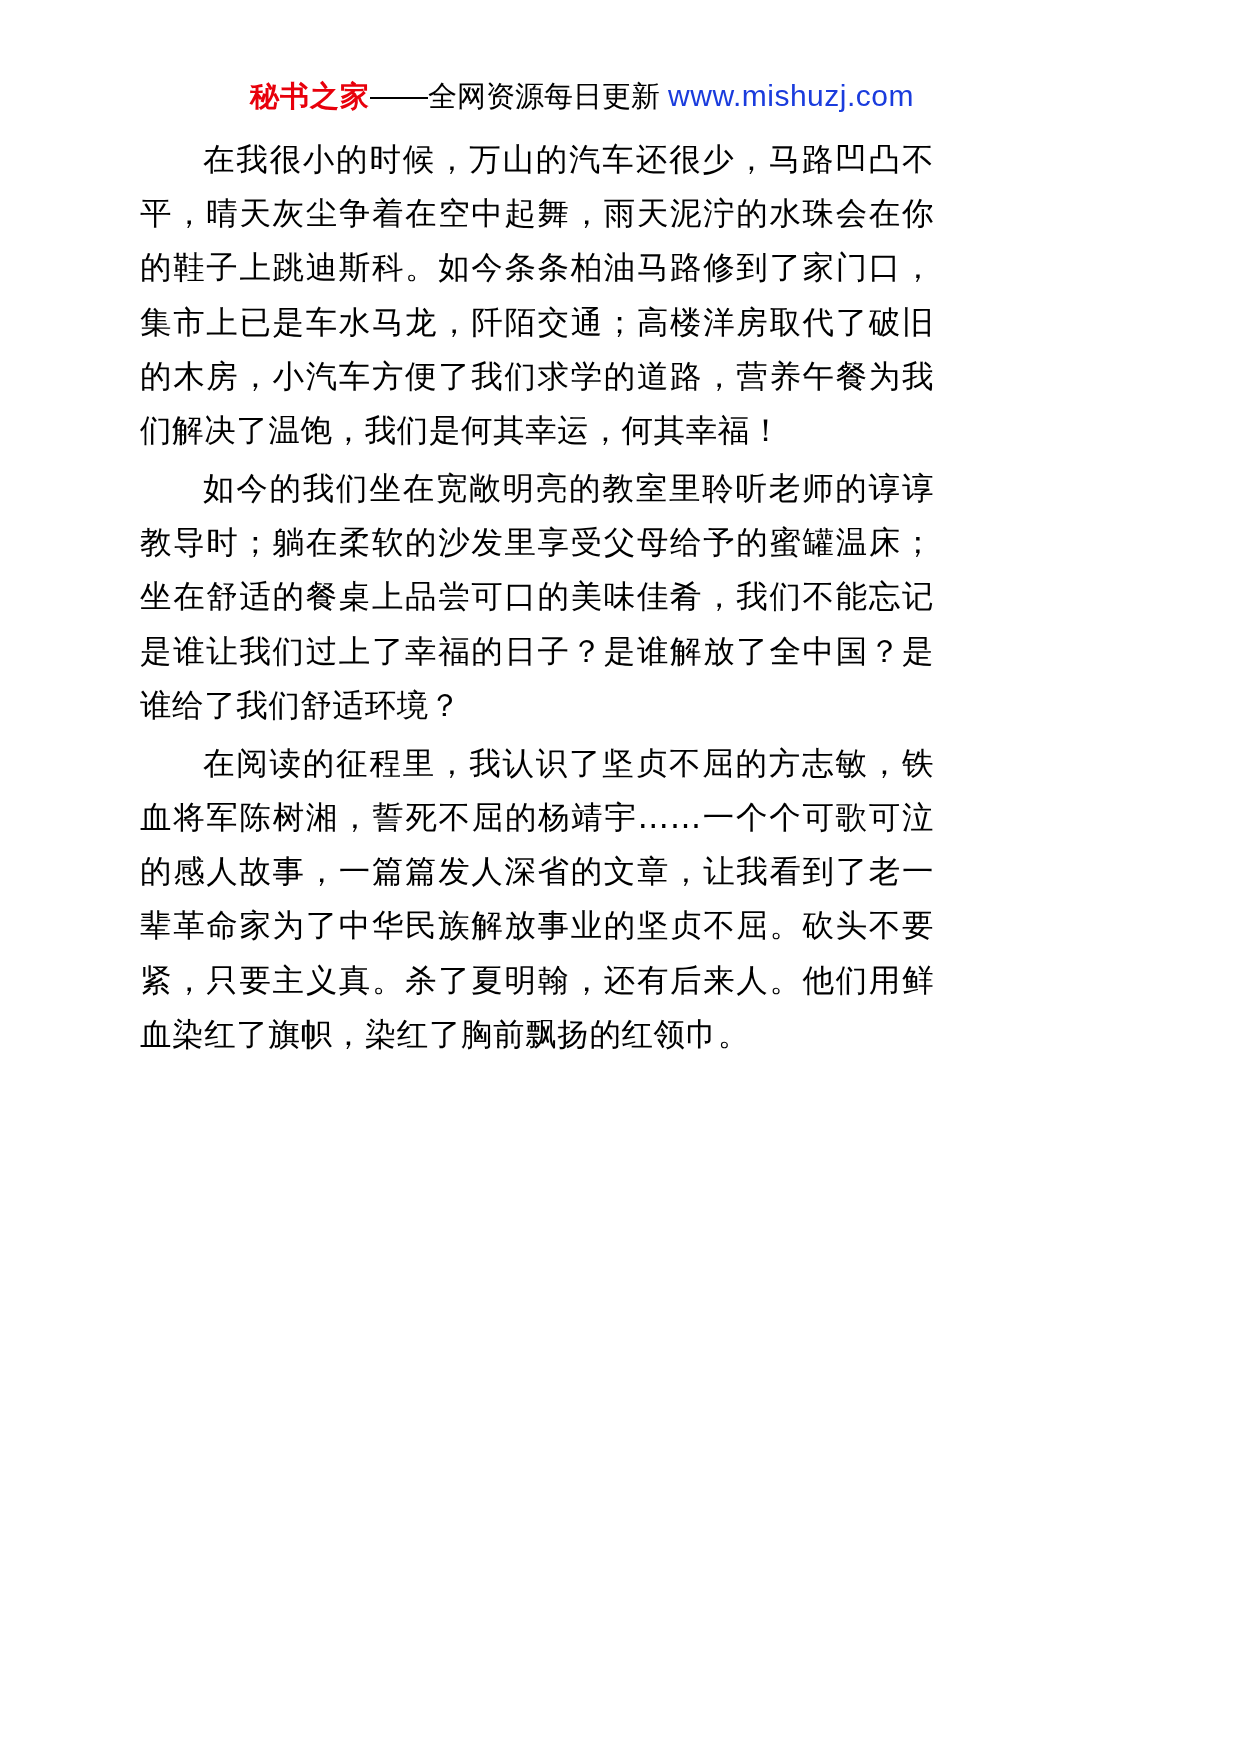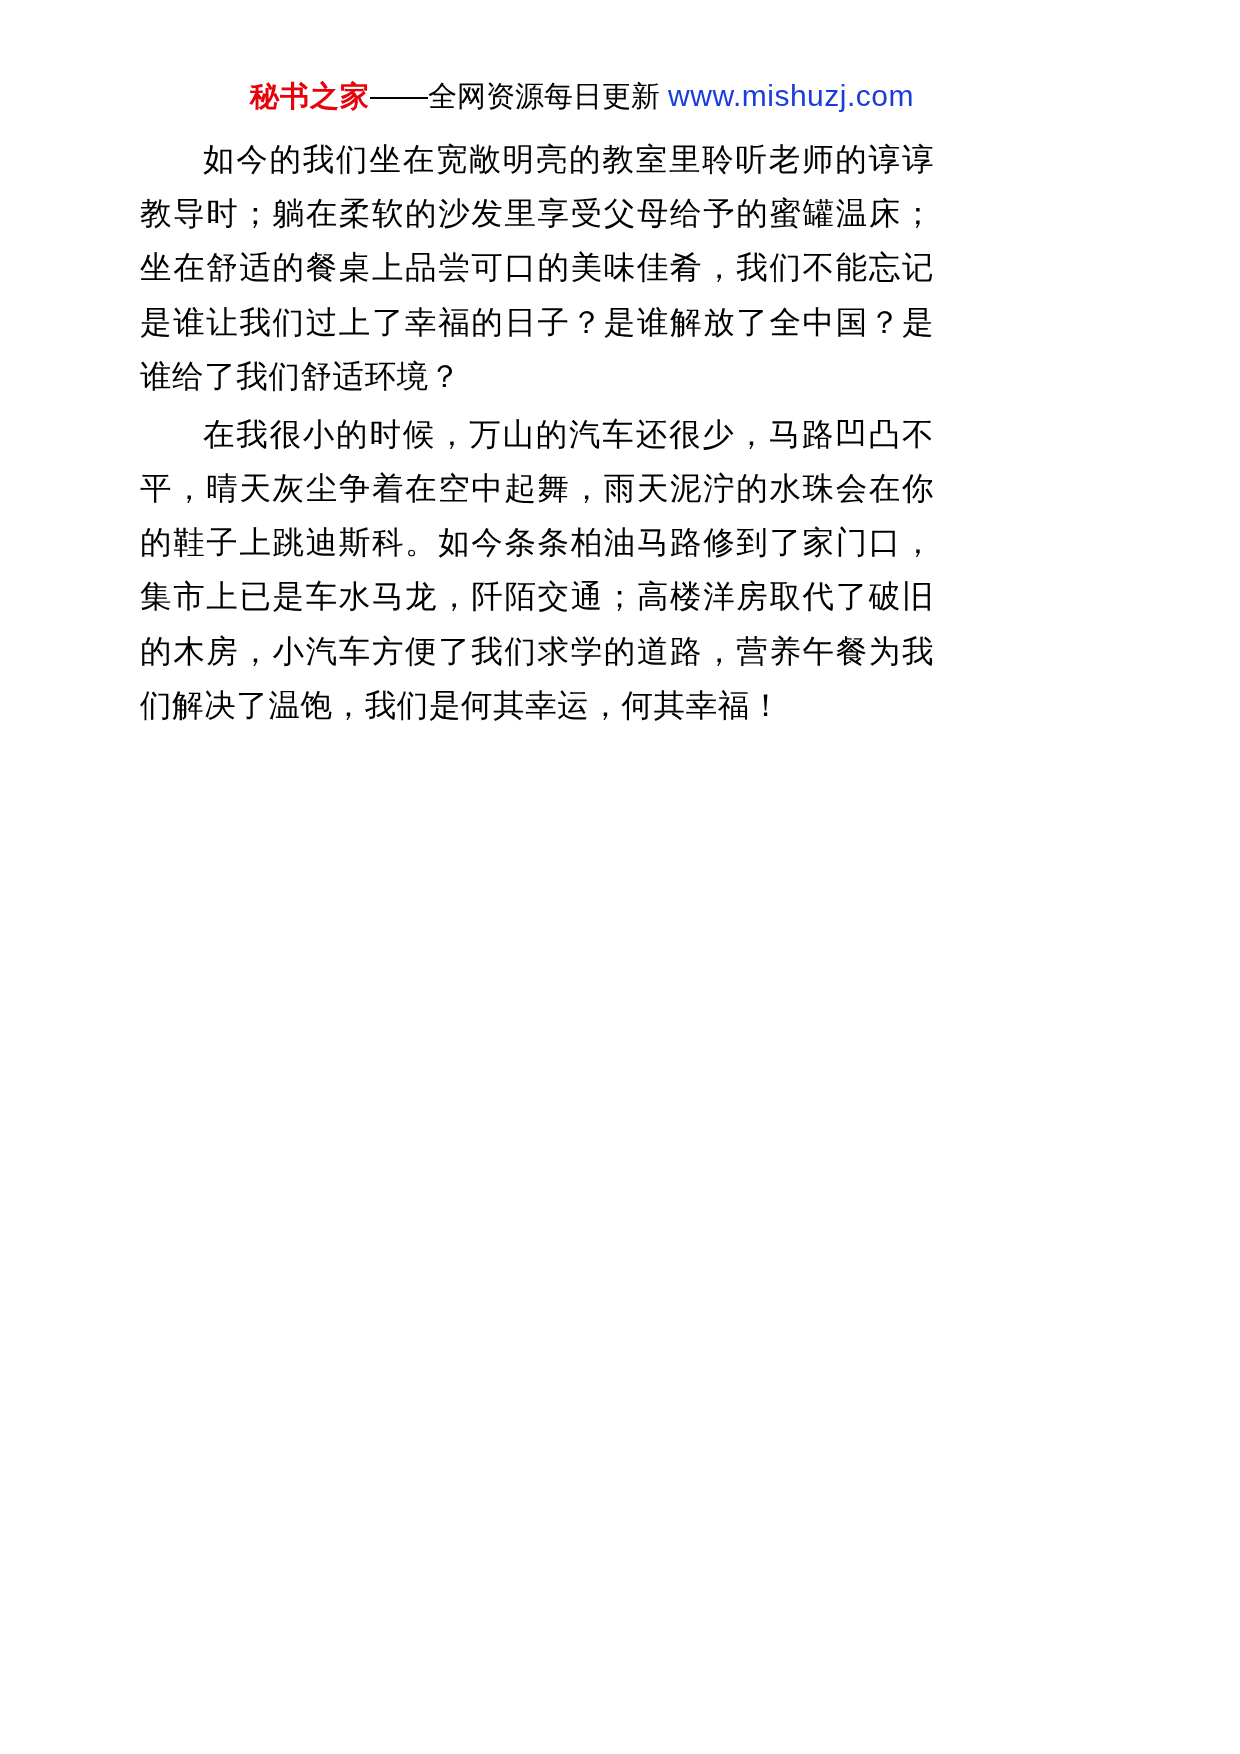--- a/index.html
+++ b/index.html
@@ -58,17 +58,18 @@
 </head>
 <body>
 
 <div class="page">
 
   <div class="header-line">
     <span class="site-name">秘书之家</span><span class="header-dash">——</span><span class="header-text">全网资源每日更新</span> <span class="header-url">www.mishuzj.com</span>
   </div>
 
   <div class="body-text">
+    <p>在我很小的时候，万山的汽车还很少，马路凹凸不平，晴天灰尘争着在空中起舞，雨天泥泞的水珠会在你的鞋子上跳迪斯科。如今条条柏油马路修到了家门口，集市上已是车水马龙，阡陌交通；高楼洋房取代了破旧的木房，小汽车方便了我们求学的道路，营养午餐为我们解决了温饱，我们是何其幸运，何其幸福！</p>
     <p>如今的我们坐在宽敞明亮的教室里聆听老师的谆谆教导时；躺在柔软的沙发里享受父母给予的蜜罐温床；坐在舒适的餐桌上品尝可口的美味佳肴，我们不能忘记是谁让我们过上了幸福的日子？是谁解放了全中国？是谁给了我们舒适环境？</p>
-    <p>在我很小的时候，万山的汽车还很少，马路凹凸不平，晴天灰尘争着在空中起舞，雨天泥泞的水珠会在你的鞋子上跳迪斯科。如今条条柏油马路修到了家门口，集市上已是车水马龙，阡陌交通；高楼洋房取代了破旧的木房，小汽车方便了我们求学的道路，营养午餐为我们解决了温饱，我们是何其幸运，何其幸福！</p>
+    <p>在阅读的征程里，我认识了坚贞不屈的方志敏，铁血将军陈树湘，誓死不屈的杨靖宇……一个个可歌可泣的感人故事，一篇篇发人深省的文章，让我看到了老一辈革命家为了中华民族解放事业的坚贞不屈。砍头不要紧，只要主义真。杀了夏明翰，还有后来人。他们用鲜血染红了旗帜，染红了胸前飘扬的红领巾。</p>
   </div>
 
 </div>
 
 </body></html>

